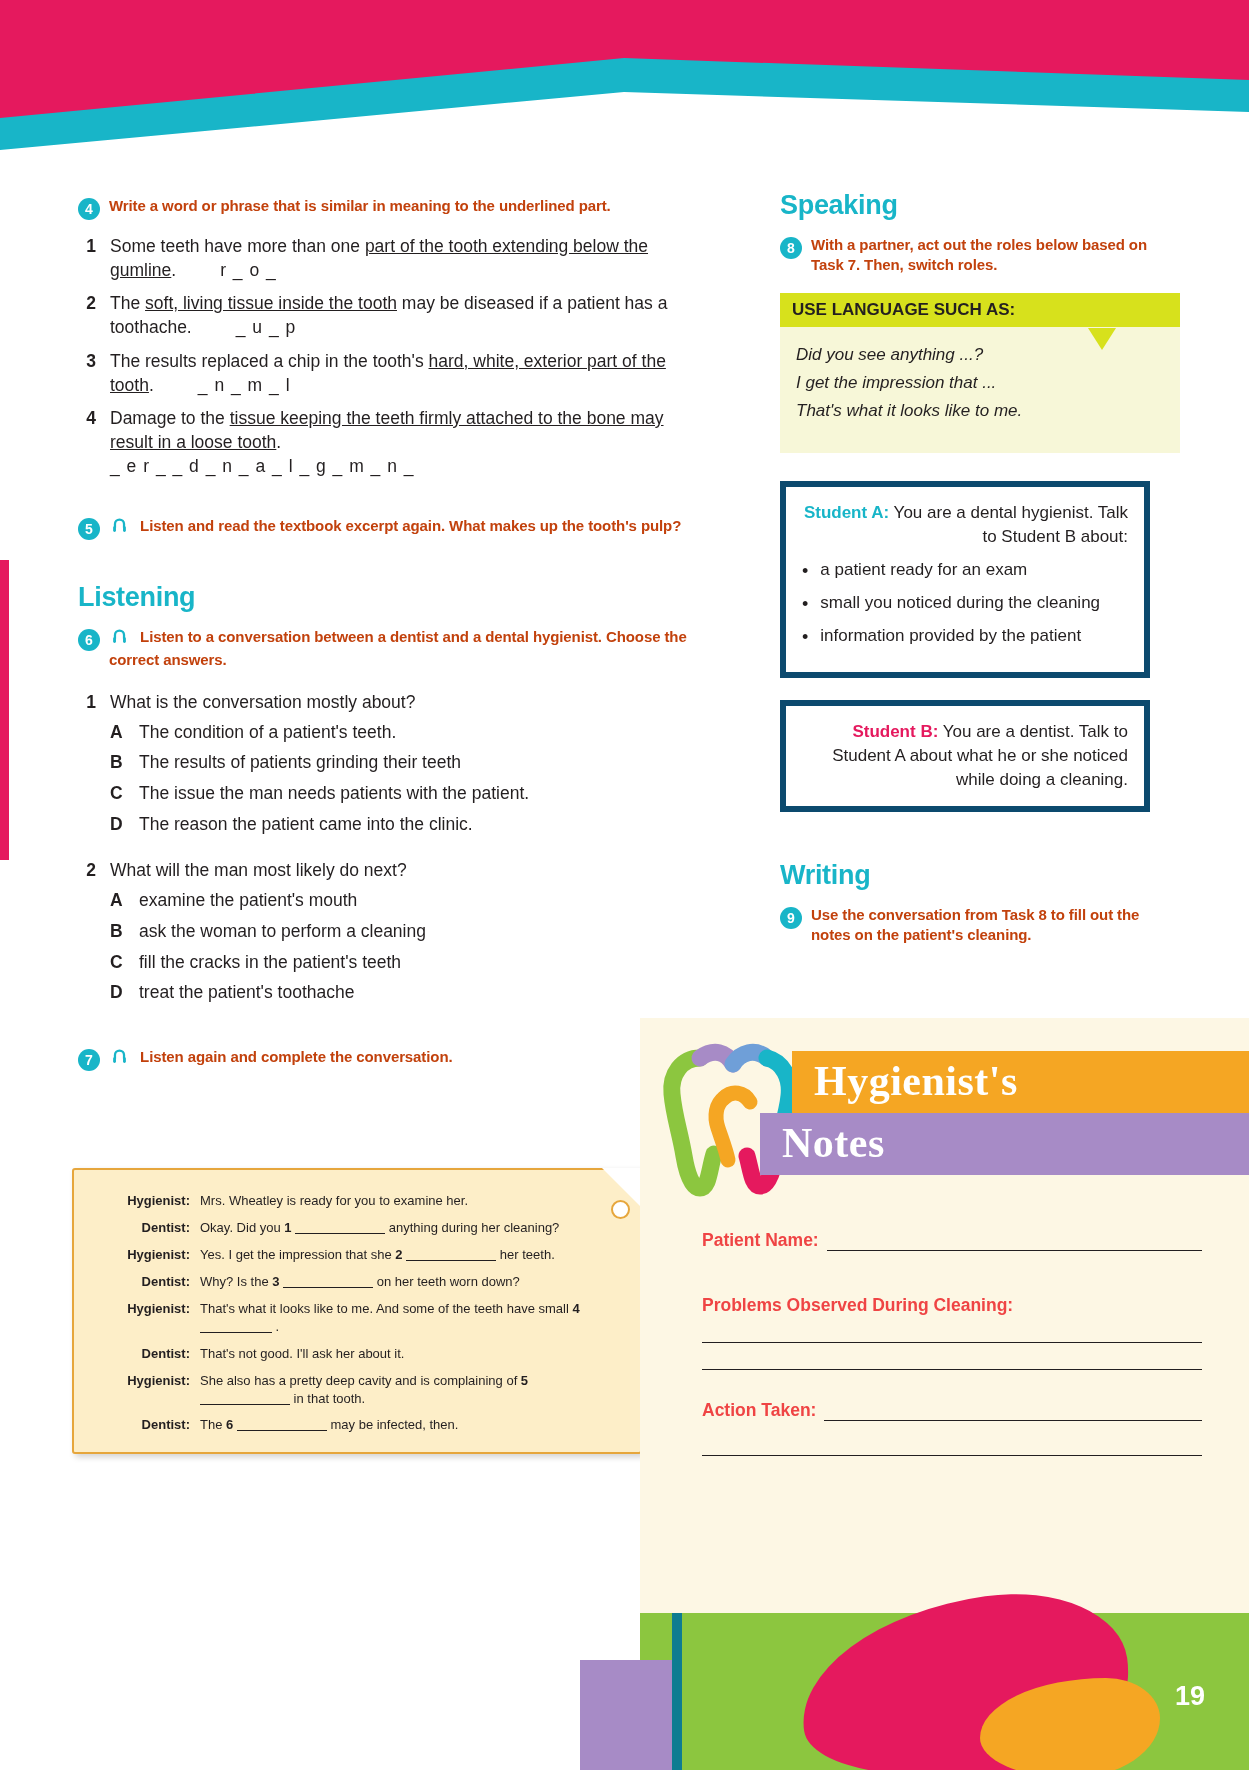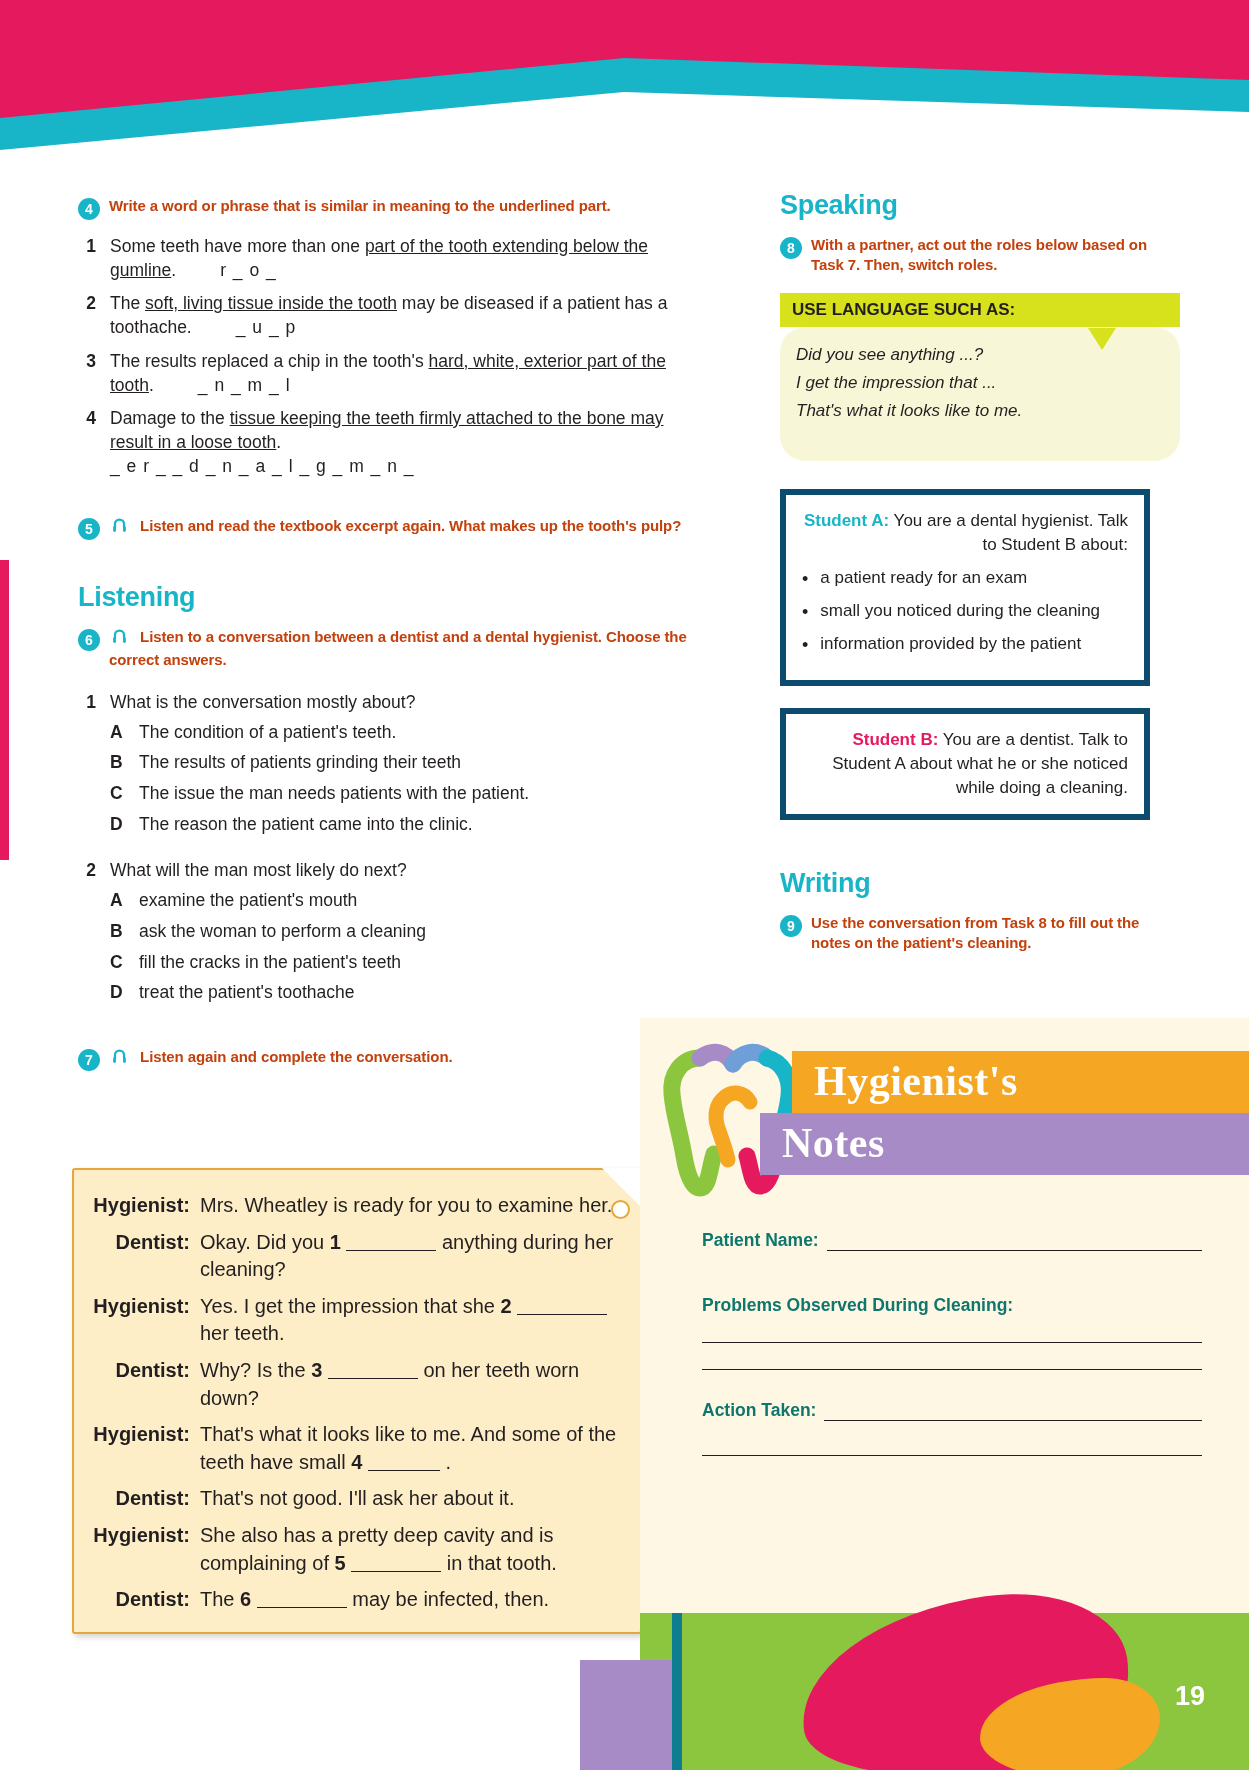--- a/index.html
+++ b/index.html
@@ -99,37 +99,37 @@
     content: ""; position: absolute; right: -2px; top: -2px;
     width: 0; height: 0;
     border-left: 40px solid transparent;
     border-top: 40px solid #ffffff;
   }
   .hole {
     position: absolute; right: 10px; top: 30px;
     width: 19px; height: 19px; border-radius: 50%;
     border: 2px solid #e6a63c; background: #ffffff;
   }
-  .dlg-row { display: flex; gap: 10px; margin-bottom: 9px; font-size: 20px; color: #231f20; line-height: 1.38; }
+  .dlg-row { display: flex; gap: 10px; margin-bottom: 9px; font-size: 13px; color: #231f20; line-height: 1.38; }
   .dlg-spk { font-weight: bold; flex: 0 0 100px; text-align: right; }
   .dlg-txt { flex: 1; }
   .fill { display: inline-block; border-bottom: 1.5px solid #231f20; width: 90px; vertical-align: -2px; }
   .fill-sm { display: inline-block; border-bottom: 1.5px solid #231f20; width: 72px; vertical-align: -2px; }
 
   
   .uselang {
     margin-top: 18px; width: 400px; position: relative;
   }
   .uselang-head {
     background: #d7e11c; color: #231f20; font-weight: bold; font-size: 17px;
     padding: 7px 12px;
   }
   .uselang-body {
-    background: #f7f7d8; padding: 14px 16px 36px 16px;
-    font-style: italic; font-size: 17px; color: #231f20; line-height: 1.65; border-radius: 25px;
+    background: #f7f7d8; padding: 14px 16px 28px 16px;
+    font-style: italic; font-size: 17px; color: #231f20; line-height: 1.65;
   }
   .uselang-tail {
     position: absolute; right: 64px; top: 35px;
     width: 0; height: 0;
     border-left: 14px solid transparent;
     border-right: 14px solid transparent;
     border-top: 22px solid #d7e11c;
   }
 
   
@@ -162,21 +162,21 @@
     background: #a78bc6;
   }
   .notes-title-1 span, .notes-title-2 span {
     position: absolute; left: 22px; top: 50%; transform: translateY(-52%);
     color: #ffffff; font-size: 42px; font-weight: bold;
     font-family: "Liberation Serif", serif;
     letter-spacing: 0.5px;
   }
   .notes-fields {
     position: absolute; left: 62px; top: 212px; width: 500px;
-    font-size: 17.5px; font-weight: bold; color: #0f766e;
+    font-size: 17.5px; font-weight: bold; color: #ef4444;
   }
   .field-row { margin-bottom: 8px; display: flex; align-items: flex-end; gap: 8px; }
   .field-line { flex: 1; border-bottom: 1.6px solid #231f20; height: 17px; }
   .long-line { width: 100%; border-bottom: 1.6px solid #231f20; height: 27px; }
   .tooth-logo { position: absolute; left: 18px; top: 10px; }
 
   
   .bot-green {
     position: absolute; left: 640px; top: 1613px; width: 609px; height: 157px;
     background: #8cc63f;

